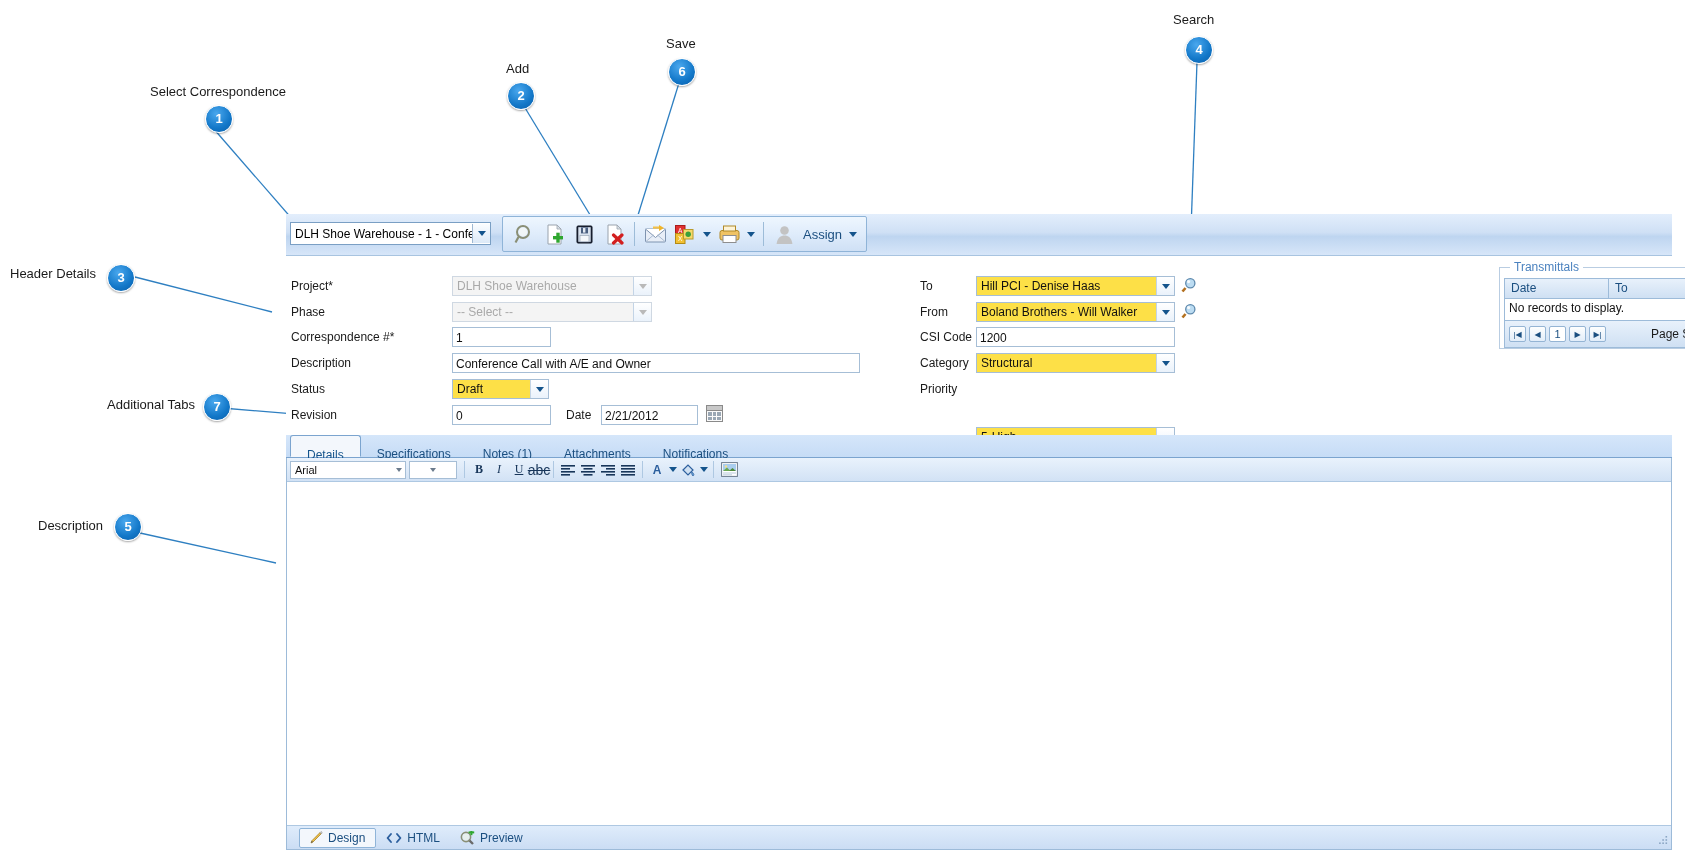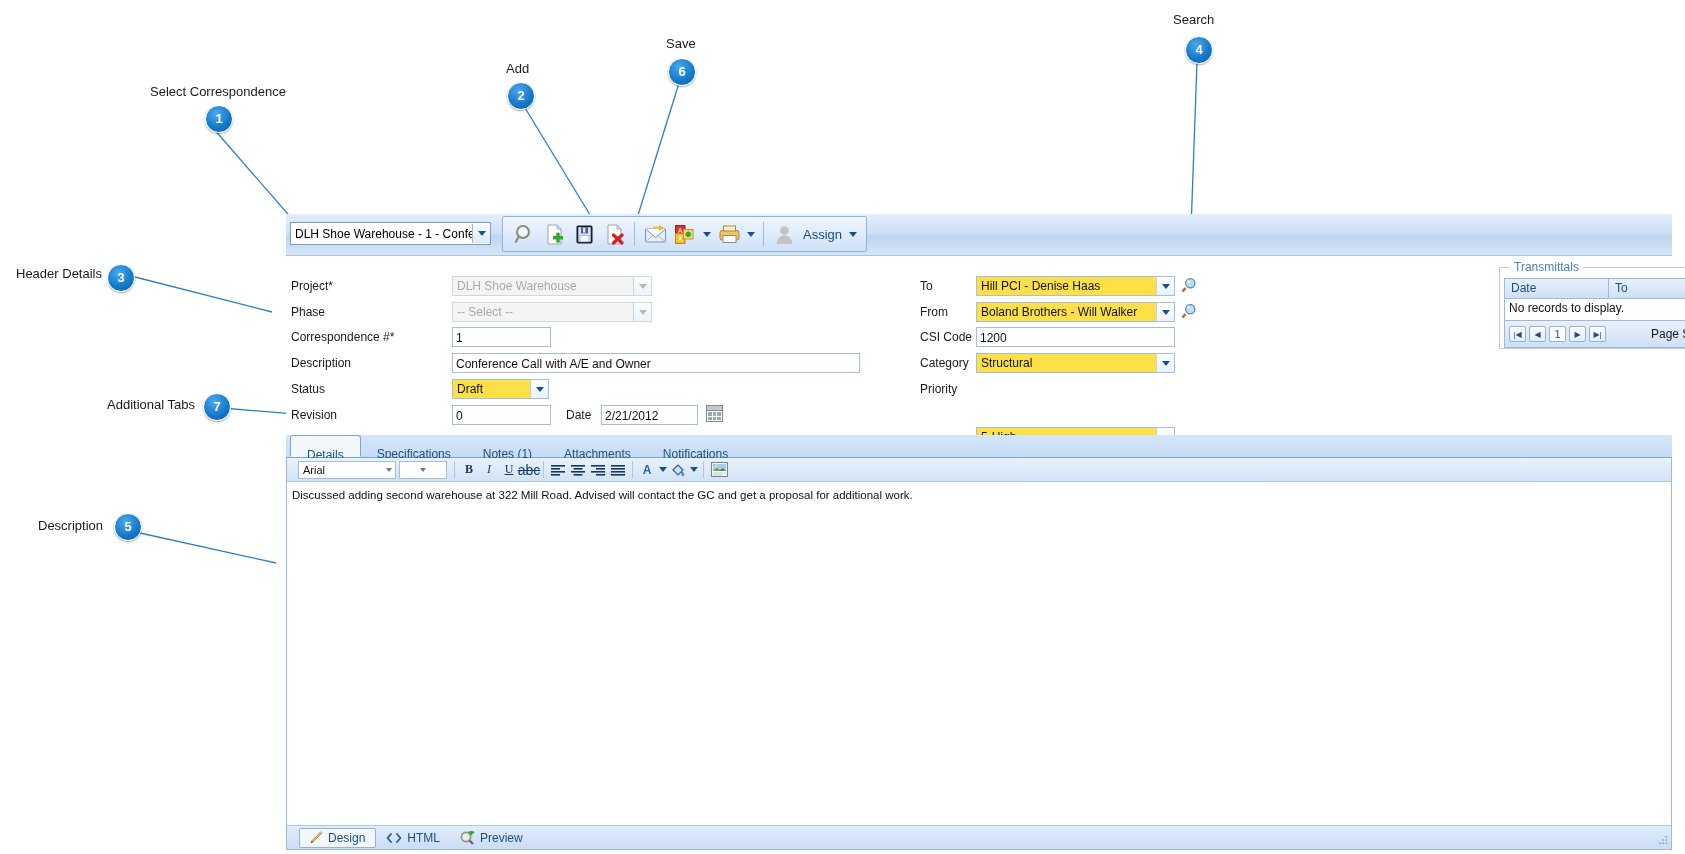--- a/index.html
+++ b/index.html
@@ -290,21 +290,21 @@
 
     <line x1="222" y1="408" x2="512" y2="432"></line>
   </svg>
 
   <div class="callout-label" style="left:150px;top:84px;">Select Correspondence</div>
   <div class="callout-num" style="left:205px;top:105px;">1</div>
 
   <div class="callout-label" style="left:506px;top:61px;">Add</div>
   <div class="callout-num" style="left:507px;top:82px;">2</div>
 
-  <div class="callout-label" style="left:16px;top:266px;">Header Details</div>
+  <div class="callout-label" style="left:10px;top:266px;">Header Details</div>
   <div class="callout-num" style="left:107px;top:264px;">3</div>
 
   <div class="callout-label" style="left:1173px;top:12px;">Search</div>
   <div class="callout-num" style="left:1185px;top:36px;">4</div>
 
   <div class="callout-label" style="left:38px;top:518px;">Description</div>
   <div class="callout-num" style="left:114px;top:513px;">5</div>
 
   <div class="callout-label" style="left:666px;top:36px;">Save</div>
   <div class="callout-num" style="left:668px;top:58px;">6</div>
@@ -539,21 +539,21 @@
       <div class="tab active">Details</div>
       <div class="tab">Specifications</div>
       <div class="tab">Notes (1)</div>
       <div class="tab">Attachments</div>
       <div class="tab">Notifications</div>
     </div>
 
     <div class="editor-wrap">
 
       <div class="ed-toolbar">
-        <div class="ed-combo" style="width:98px;margin-left:8px;">
+        <div class="ed-combo" style="width:116px;">
           <span class="t">Arial</span>
           <span class="a">
               <i class="arrow-gl"></i>
             </span>
         </div>
         <div class="ed-combo" style="width:48px;flex-direction:column;">
           <span class="t">10px</span>
           <span class="a">
               <i class="arrow-gl"></i>
             </span>
@@ -633,21 +633,20 @@
             <rect x="2" y="2" width="13" height="7" fill="#a9cdee"></rect>
             <circle cx="5" cy="4.4" r="1.2" fill="#f5e08a"></circle>
             <path d="M2 9 L6 5.4 L9.5 9 Z" fill="#6aa84f"></path>
             <path d="M8 9 L11.5 6 L15 9 Z" fill="#4f8a3a"></path>
             <rect x="2" y="10.4" width="13" height="1.2" fill="#c5d4e2"></rect>
             <rect x="2" y="12.2" width="9" height="1.2" fill="#c5d4e2"></rect>
           </svg>
         </div>
       </div>
 
-      <div class="ed-body">Discussed adding second warehouse at 322 Mill Road.  Advised will contact the GC and get a proposal for additional work.</div>
 
       <div class="ed-footer">
         <div class="ed-ftab active">
           <svg width="13" height="13" viewBox="0 0 13 13">
             <path d="M1 12 L3 11 L11.2 2.8 L10 1.6 L1.8 9.8 Z" fill="#f2c14a" stroke="#9a7818" stroke-width="0.7"></path>
             <path d="M10 1.6 L11.2 2.8 L12.3 1.7 L11.1 0.5 Z" fill="#cfcfcf" stroke="#8d8d8d" stroke-width="0.6"></path>
             <path d="M1 12 L1.8 9.8 L3 11 Z" fill="#5c5c5c"></path>
           </svg>
           <span>Design</span>
         </div>

